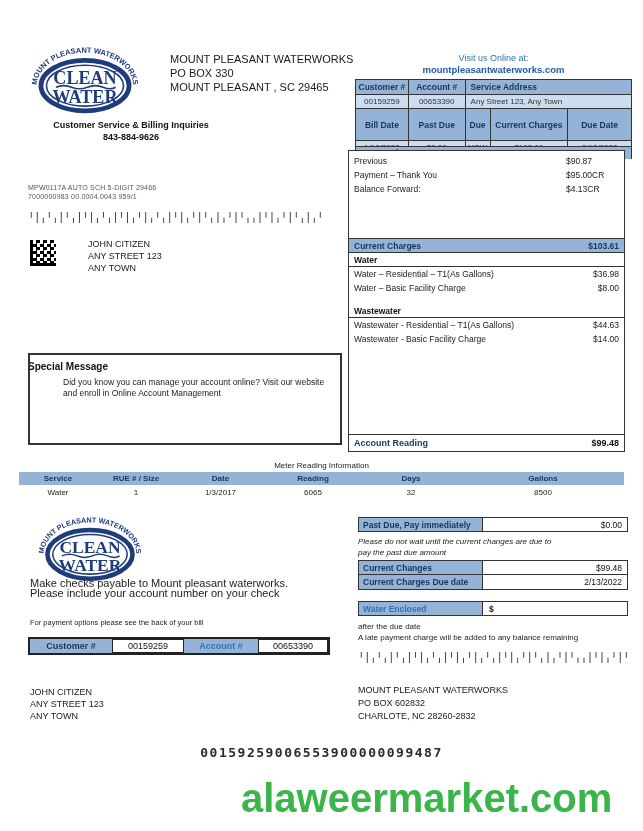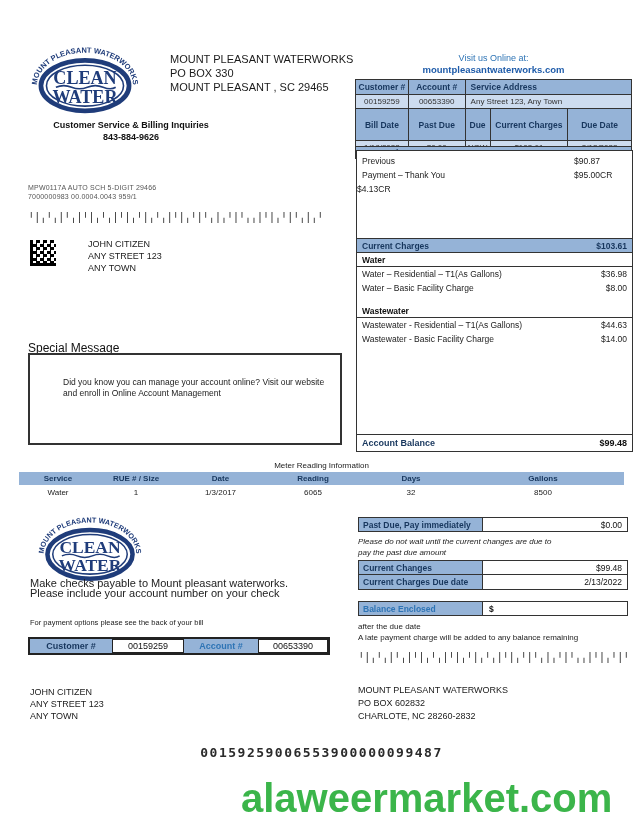--- a/index.html
+++ b/index.html
@@ -18,21 +18,21 @@
   .imb { font-family:"DejaVu Sans Mono", monospace; font-size:10px; letter-spacing:0; color:#111; white-space:nowrap; overflow:hidden; }
   .imb2 { width:270px; }
 
   .datamatrix { width:26px; height:26px;
     background:repeating-conic-gradient(#000 0 25%, #fff 0 50%);
     background-size:7px 7px;
     border-left:3px solid #000; border-bottom:3px solid #000; }
 
   .recipient { font-size:9px; line-height:12px; color:#1a1a1a; }
 
-  .sm-label { font-size:12px; font-weight:normal; color:#111; }
+  .sm-label { font-size:10px; font-weight:bold; color:#111;margin-top:20px; }
   .sm-box { width:314px; height:92px; border:2px solid #333; padding:22px 10px 0 10px; font-size:8.5px; line-height:11px; color:#222; }
 
   
   .online-label { width:277px; text-align:center; font-size:9px; color:#2e74b5; }
   .online-url { width:277px; text-align:center; font-size:9.5px; font-weight:bold; color:#1f5caa; }
 
   .tblrow { display:flex; width:277px; border-left:1px solid #333; border-top:1px solid #333; }
   .tblrow:last-child { border-bottom:0; }
   .cell { border-right:1px solid #333; display:flex; align-items:center; justify-content:center; overflow:hidden; }
   .hdr { background:#95b3d7; color:#17365d; font-weight:bold; font-size:8.5px; }
@@ -180,31 +180,32 @@
       <div class="cell val" style="width:78px;">$103.61</div>
       <div class="cell val" style="width:64px;">2/13/2022</div>
     </div>
   </div>
 
   <div class="abs trans-hdr" style="left:355px; top:146px;">
     <div class="lbl">Transactions</div>
     <div class="amt">Amount</div>
   </div>
 
-  <div class="abs main-box" style="left:356px; top:150px;">
+  <div class="abs main-box" style="left:348px; top:150px;">
     <div class="trans-area">
       <div class="trow">
         <div class="lbl">Previous</div>
         <div class="amt">$90.87</div>
       </div>
       <div class="trow">
         <div class="lbl">Payment – Thank You</div>
         <div class="amt">$95.00CR</div>
       </div>
       <div class="trow">
+        <div class="lbl">Balance Forward:</div>
         <div class="amt">$4.13CR</div>
       </div>
     </div>
 
     <div class="cc-bar">
       <div class="lbl">Current Charges</div>
       <div class="amt">$103.61</div>
     </div>
 
     <div class="sec-hdr">Water</div>
@@ -225,21 +226,21 @@
       <div class="amt">$44.63</div>
     </div>
     <div class="chg-row">
       <div class="lbl">Wastewater -  Basic Facility Charge</div>
       <div class="amt">$14.00</div>
     </div>
 
     <div class="grow"></div>
 
     <div class="bal-row">
-      <div class="lbl">Account Balance</div>
+      <div class="lbl">Account Reading</div>
       <div class="amt">$99.48</div>
     </div>
   </div>
 
   <div class="abs meter-title" style="left:19px; top:461px;">Meter Reading Information</div>
   <div class="abs meter-row meter-hdr" style="left:19px; top:472px;">
     <span class="mc1">Service</span>
     <span class="mc2">RUE # / Size</span>
     <span class="mc3">Date</span>
     <span class="mc4">Reading</span>
@@ -305,21 +306,21 @@
       <div class="pay-lbl">Current Changes</div>
       <div class="pay-val">$99.48</div>
     </div>
     <div class="pay-row">
       <div class="pay-lbl">Current Charges Due date</div>
       <div class="pay-val">2/13/2022</div>
     </div>
   </div>
 
   <div class="abs pay-row" style="left:358px; top:601px;">
-    <div class="pay-lbl amt-lbl">Balance Enclosed</div>
+    <div class="pay-lbl amt-lbl">Water Enclosed</div>
     <div class="pay-val amt-val">$</div>
   </div>
 
   <div class="abs plain-note" style="left:358px; top:621px;">
     <div>after the due date</div>
     <div>A late payment charge will be added to any balance remaining</div>
   </div>
 
   <div class="abs imb imb2" style="left:358px; top:652px;">╵│╷╵╷│╵╷│╵│╷╵╷│╵│╷╵│╷╵╷│╵│╷╵│╵╷│╷╵│╵╷╷│╵│╷╵│╵╷│╷╵│╵╷│╵╷│╵╷╷│╵</div>
 

